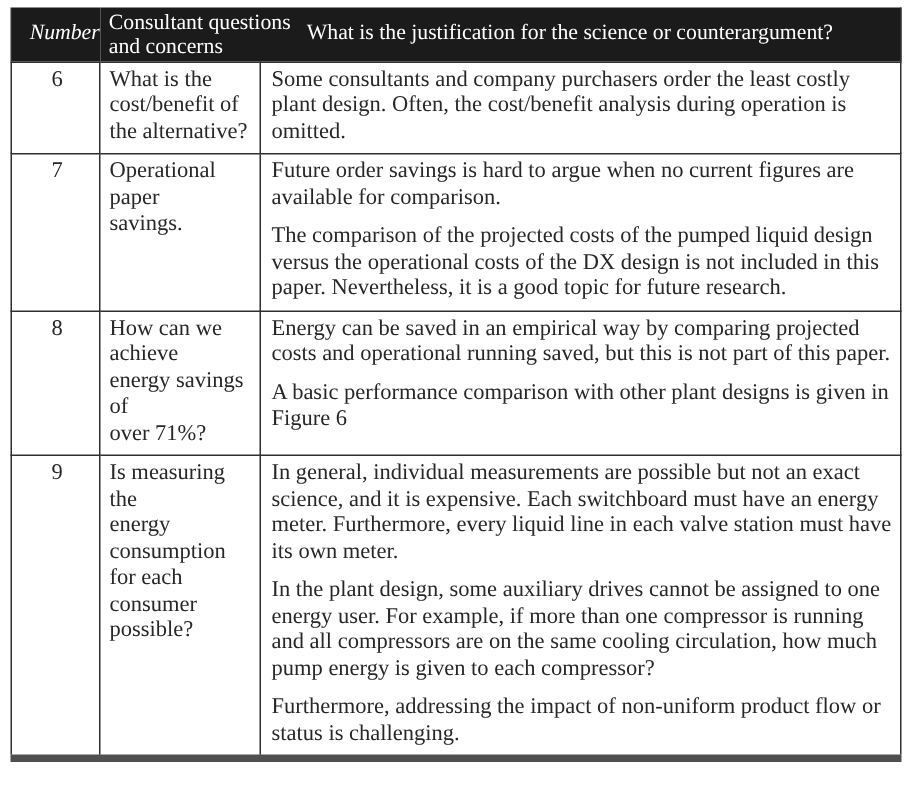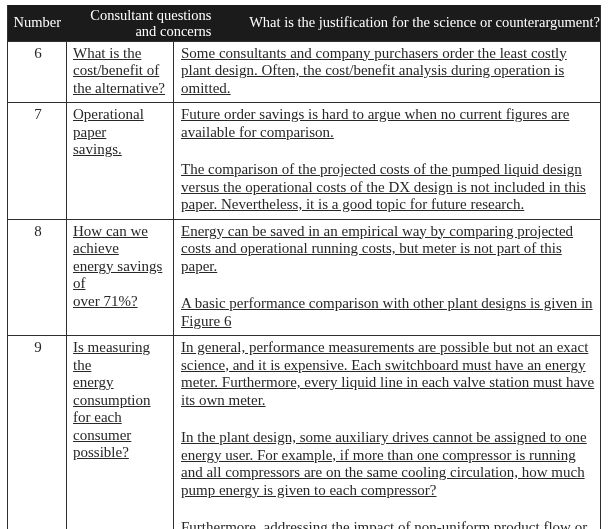--- a/index.html
+++ b/index.html
@@ -30,46 +30,46 @@
   col.c-num{width:59px;}
   col.c-q{width:107px;}
   col.c-j{width:427px;}
   thead th{
     background:var(--header-bg);
     color:var(--header-text);
     font-weight:normal;
     font-size:14.5px;
     height:36px;
     vertical-align:middle;
-    text-align:right;
+    text-align:left;
     padding:0;
     overflow:visible;
   }
-  thead th.h-num{text-align:center;}
+  thead th.h-num{text-align:right;font-style:italic;}
   thead th.h-q .hq-inner{
     display:block;
     width:145px;
     padding-left:6px;
     white-space:pre-line;
     line-height:16px;
   }
   thead th.h-j{padding-left:31px;}
   tbody td{
     border:1px solid var(--border);
     color:var(--body-text);
     font-size:15px;
     line-height:17.5px;
     vertical-align:top;
     padding:3px 4px 5px 6px;
   }
   tbody td.cell-num{text-align:center;}
-  tbody td.cell-q{white-space:pre-line;text-decoration:underline;}
-  tbody td.cell-j{padding-left:7px;padding-right:3px;text-decoration:underline;}
+  tbody td.cell-q{white-space:pre-line;}
+  tbody td.cell-j{padding-left:7px;padding-right:3px;}
   tbody td.cell-j p{margin:0;}
-  tbody td.cell-j p + p{margin-top:20px;}
+  tbody td.cell-j p + p{margin-top:8px;}
 </style>
 </head>
 <body>
 
 <div class="page">
   <table class="qtable">
     <colgroup>
       <col class="c-num">
         <col class="c-q">
         <col class="c-j">
@@ -102,31 +102,31 @@
             <p>Future order savings is hard to argue when no current figures are available for comparison.</p>
             <p>The comparison of the projected costs of the pumped liquid design versus the operational costs of the DX design is not included in this paper. Nevertheless, it is a good topic for future research.</p>
           </td>
         </tr>
         <tr>
           <td class="cell-num">8</td>
           <td class="cell-q">How can we achieve
 energy savings of
 over 71%?</td>
           <td class="cell-j">
-            <p>Energy can be saved in an empirical way by comparing projected costs and operational running costs, but meter is not part of this paper.</p>
+            <p>Energy can be saved in an empirical way by comparing projected costs and operational running saved, but this is not part of this paper.</p>
             <p>A basic performance comparison with other plant designs is given in Figure 6</p>
           </td>
         </tr>
         <tr>
           <td class="cell-num">9</td>
           <td class="cell-q">Is measuring the
 energy consumption
 for each consumer
 possible?</td>
           <td class="cell-j">
-            <p>In general, performance measurements are possible but not an exact science, and it is expensive. Each switchboard must have an energy meter. Furthermore, every liquid line in each valve station must have its own meter.</p>
+            <p>In general, individual measurements are possible but not an exact science, and it is expensive. Each switchboard must have an energy meter. Furthermore, every liquid line in each valve station must have its own meter.</p>
             <p>In the plant design, some auxiliary drives cannot be assigned to one energy user. For example, if more than one compressor is running and all compressors are on the same cooling circulation, how much pump energy is given to each compressor?</p>
             <p>Furthermore, addressing the impact of non-uniform product flow or status is challenging.</p>
           </td>
         </tr>
       </tbody>
   </table>
 </div>
 
 </body></html>

